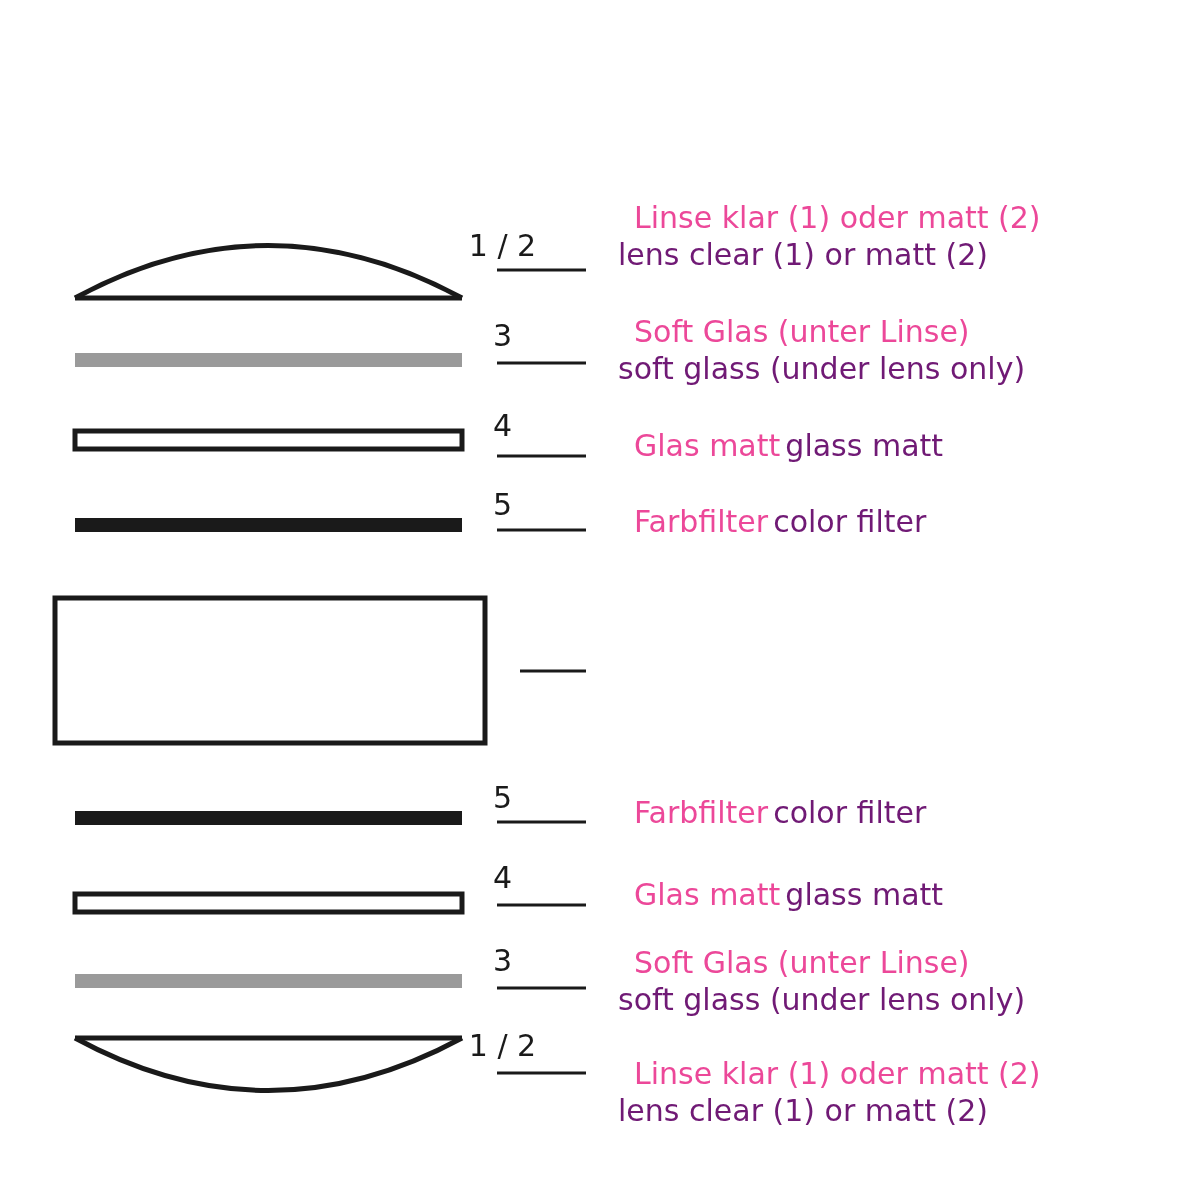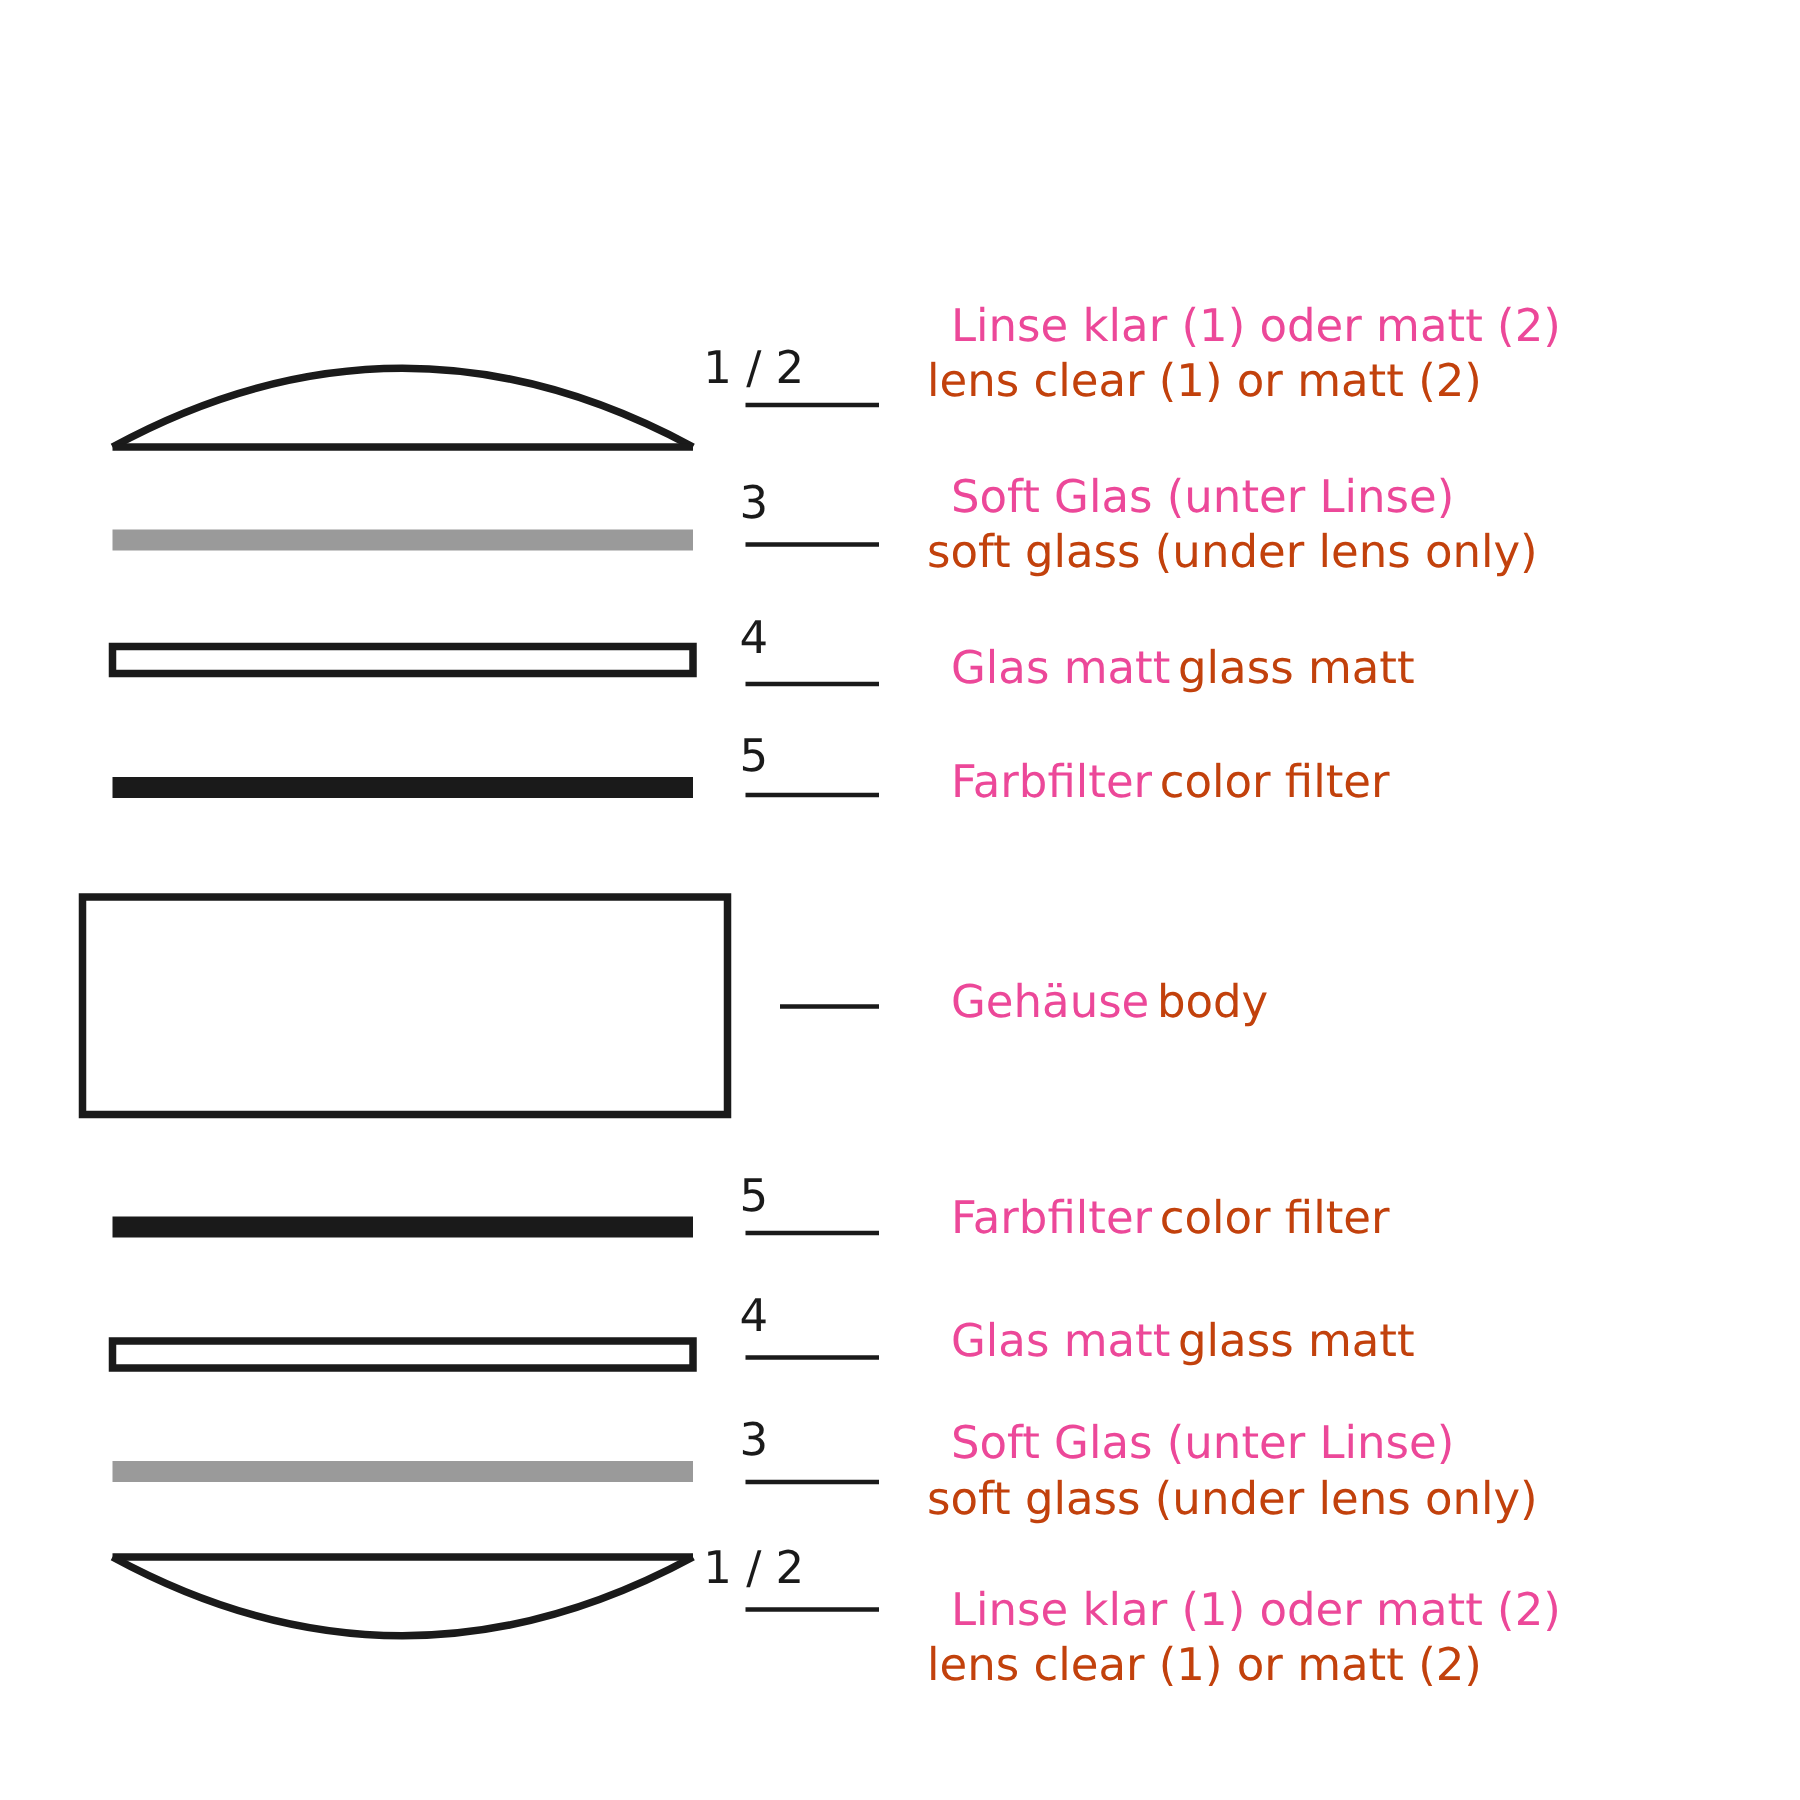--- a/index.html
+++ b/index.html
@@ -66,21 +66,21 @@
   }
   .label .de {
     font-size: 30px;
     font-weight: normal;
     color: #ec4899;
     margin-left: 16px;
   }
   .label .en {
     font-size: 30px;
     font-weight: normal;
-    color: #c2410c;
+    color: #701a75;
   }
   .label .line2 {
     display: block;
     margin-top: 2px;
   }
   .num {
     position: absolute;
     font-size: 30px;
     font-weight: normal;
     color: #1a1a1a;
@@ -149,24 +149,20 @@
   <div class="label" style="left: 618px; top: 428px;">
     <span class="de">Glas matt</span>
     <span class="en">glass matt</span>
   </div>
 
   <div class="label" style="left: 618px; top: 504px;">
     <span class="de">Farbfilter</span>
     <span class="en">color filter</span>
   </div>
 
-  <div class="label" style="left: 618px; top: 651px;">
-    <span class="de">Gehäuse</span>
-    <span class="en">body</span>
-  </div>
 
   <div class="label" style="left: 618px; top: 795px;">
     <span class="de">Farbfilter</span>
     <span class="en">color filter</span>
   </div>
 
   <div class="label" style="left: 618px; top: 877px;">
     <span class="de">Glas matt</span>
     <span class="en">glass matt</span>
   </div>

